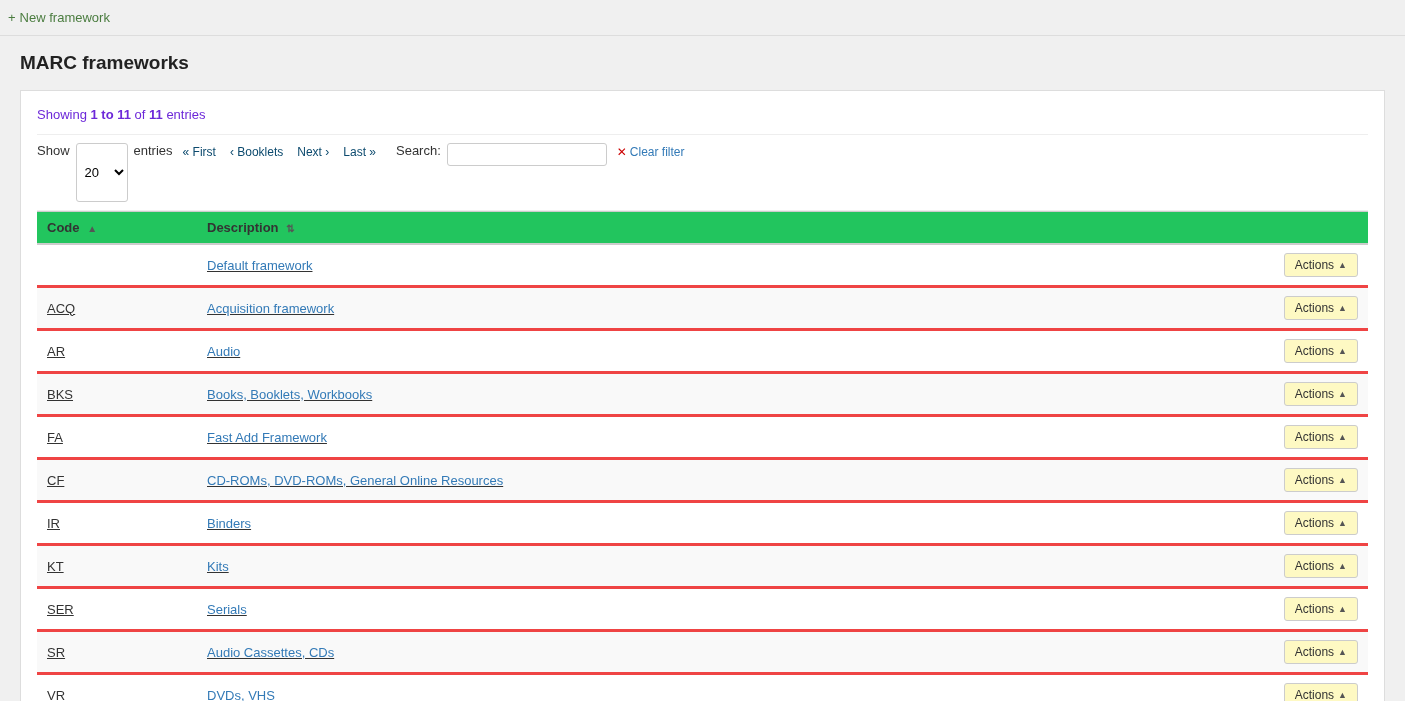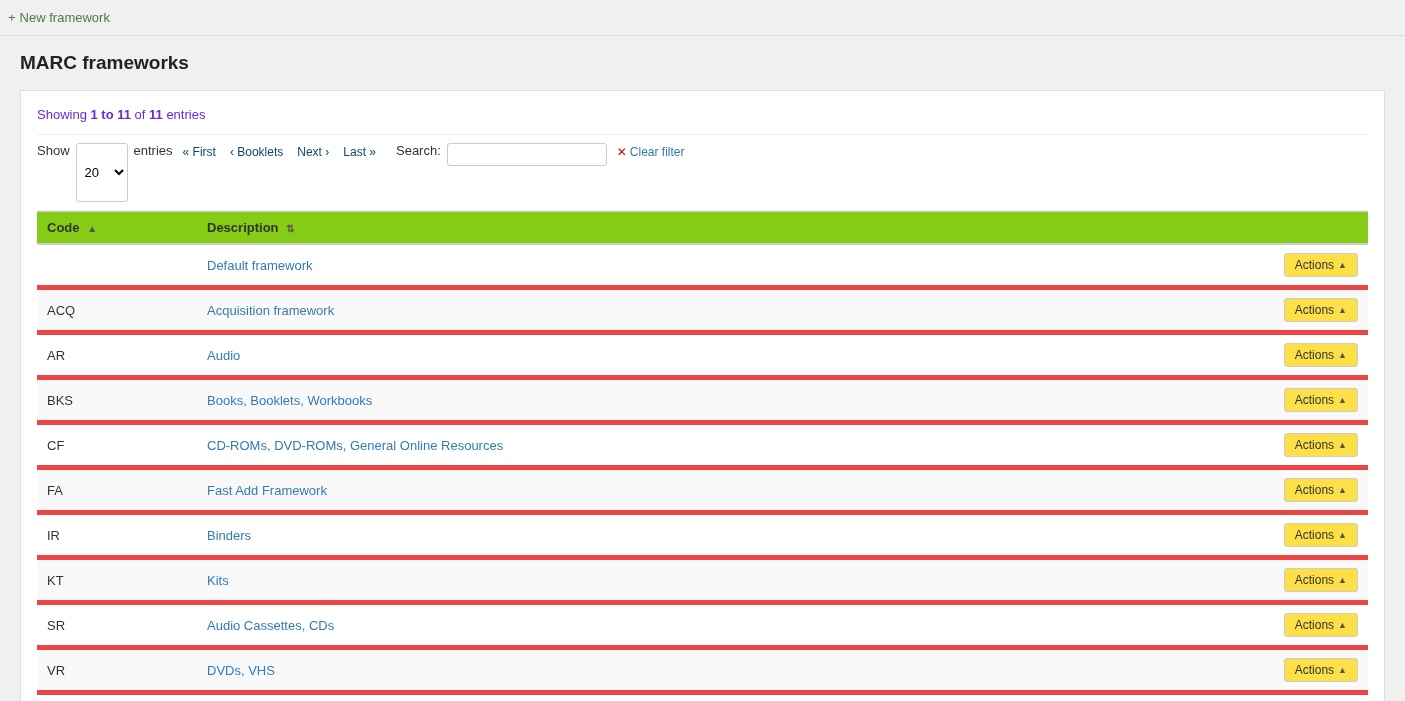--- a/index.html
+++ b/index.html
@@ -89,21 +89,21 @@
       cursor: pointer;
       padding: 2px 4px;
     }
     .x-icon { color: #c00; margin-right: 3px; }
     table {
       width: 100%;
       border-collapse: collapse;
       font-size: 13px;
     }
     thead tr {
-      background: #84cc16;
+      background: #22c55e;
       border-top: 1px solid #ccc;
       border-bottom: 2px solid #ccc;
     }
     th {
       padding: 8px 10px;
       text-align: left;
       font-weight: bold;
       font-size: 13px;
       color: #333;
       border-bottom: 1px solid #ccc;
@@ -114,21 +114,22 @@
     th .sort-icon {
       display: inline-block;
       margin-left: 4px;
       font-size: 10px;
       color: #555;
     }
     .th-code { width: 160px; }
     .th-desc { }
     .th-actions { width: 130px; }
     tbody tr {
-      border-bottom: 5px solid #ef4444;
+      border-bottom: 3px solid #ef4444;
+      text-decoration: underline;
     }
     tbody tr:nth-child(even) { background: #f9f9f9; }
     tbody tr:nth-child(odd) { background: #fff; }
     td {
       padding: 8px 10px;
       vertical-align: middle;
     }
     td.code-cell {
       font-size: 13px;
       color: #333;
@@ -137,21 +138,21 @@
       color: #337ab7;
       text-decoration: none;
     }
     td.desc-cell {
       color: #555;
     }
     td.actions-cell {
       text-align: right;
     }
     .actions-btn {
-      background: #fde047;
+      background: #fef9c3;
       border: 1px solid #ccc;
       border-radius: 3px;
       padding: 4px 10px;
       font-size: 12px;
       color: #333;
       cursor: pointer;
       display: inline-flex;
       align-items: center;
       gap: 4px;
     }
@@ -250,46 +251,54 @@
           </tr>
           <tr>
             <td class="code-cell">BKS</td>
             <td class="desc-cell"><a href="#">Books, Booklets, Workbooks</a></td>
             <td class="actions-cell"><button class="actions-btn">
                 <span>Actions</span> 
                 <span class="actions-caret">▲</span>
               </button></td>
           </tr>
           <tr>
+            <td class="code-cell">FA</td>
+            <td class="desc-cell"><a href="#">Fast Add Framework</a></td>
+            <td class="actions-cell"><button class="actions-btn">
+                <span>Actions</span> 
+                <span class="actions-caret">▲</span>
+              </button></td>
+          </tr>
+          <tr>
             <td class="code-cell">CF</td>
             <td class="desc-cell"><a href="#">CD-ROMs, DVD-ROMs, General Online Resources</a></td>
             <td class="actions-cell"><button class="actions-btn">
                 <span>Actions</span> 
                 <span class="actions-caret">▲</span>
               </button></td>
           </tr>
           <tr>
-            <td class="code-cell">FA</td>
-            <td class="desc-cell"><a href="#">Fast Add Framework</a></td>
-            <td class="actions-cell"><button class="actions-btn">
-                <span>Actions</span> 
-                <span class="actions-caret">▲</span>
-              </button></td>
-          </tr>
-          <tr>
             <td class="code-cell">IR</td>
             <td class="desc-cell"><a href="#">Binders</a></td>
             <td class="actions-cell"><button class="actions-btn">
                 <span>Actions</span> 
                 <span class="actions-caret">▲</span>
               </button></td>
           </tr>
           <tr>
             <td class="code-cell">KT</td>
             <td class="desc-cell"><a href="#">Kits</a></td>
+            <td class="actions-cell"><button class="actions-btn">
+                <span>Actions</span> 
+                <span class="actions-caret">▲</span>
+              </button></td>
+          </tr>
+          <tr>
+            <td class="code-cell">SER</td>
+            <td class="desc-cell"><a href="#">Serials</a></td>
             <td class="actions-cell"><button class="actions-btn">
                 <span>Actions</span> 
                 <span class="actions-caret">▲</span>
               </button></td>
           </tr>
           <tr>
             <td class="code-cell">SR</td>
             <td class="desc-cell"><a href="#">Audio Cassettes, CDs</a></td>
             <td class="actions-cell"><button class="actions-btn">
                 <span>Actions</span> 

